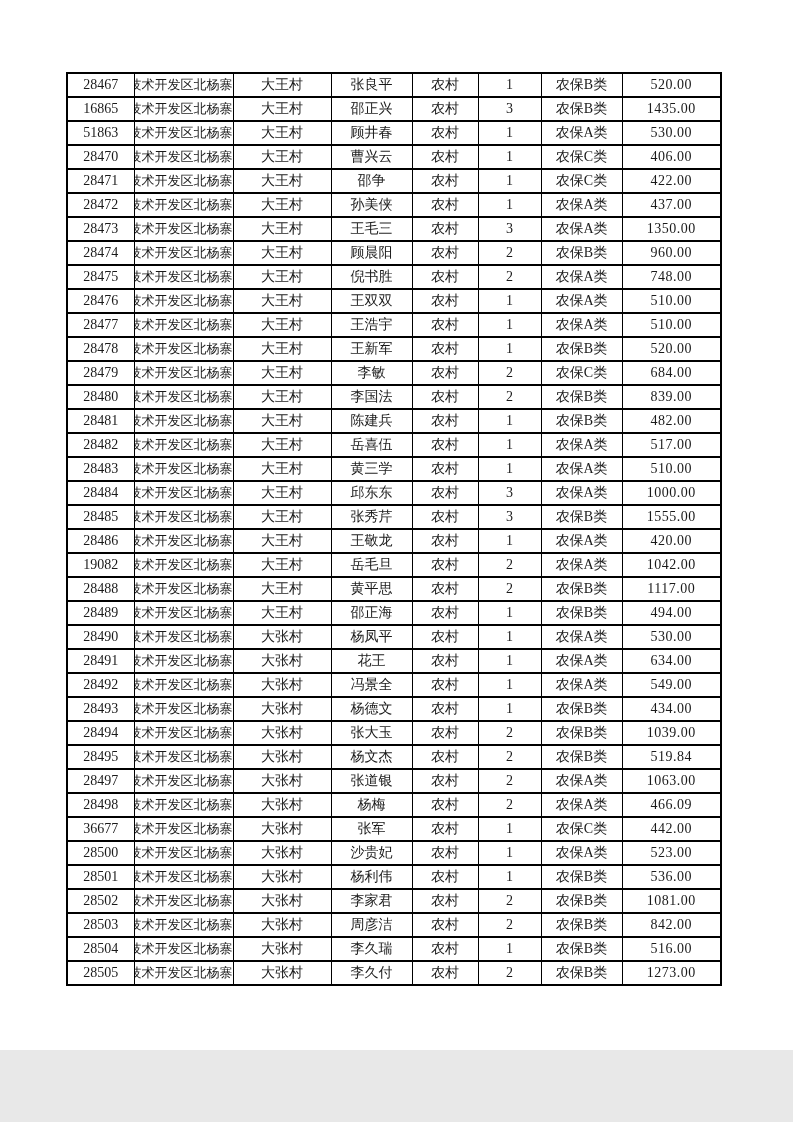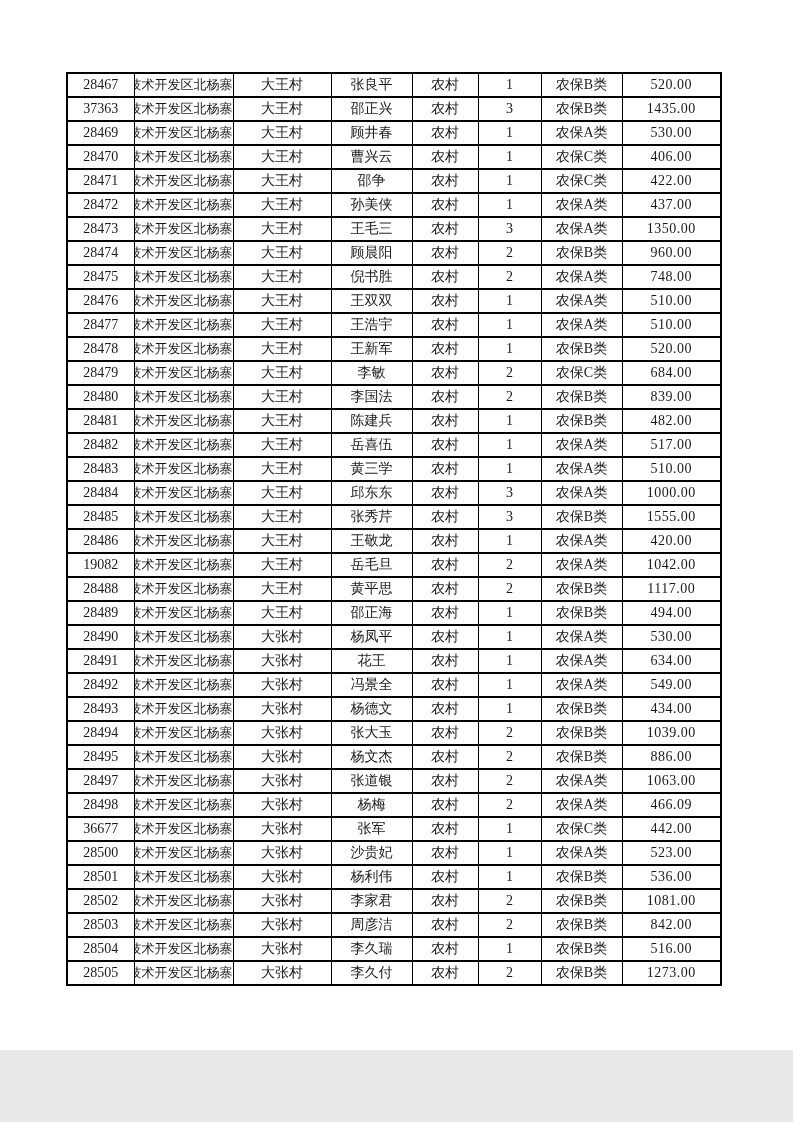--- a/index.html
+++ b/index.html
@@ -64,33 +64,33 @@
             <div class="clip">技术开发区北杨寨</div>
           </td>
           <td class="cell-village">大王村</td>
           <td class="cell-person-name">张良平</td>
           <td class="cell-residence-type">农村</td>
           <td class="cell-person-count">1</td>
           <td class="cell-insurance-category">农保B类</td>
           <td class="cell-amount">520.00</td>
         </tr>
         <tr>
-          <td class="cell-serial-number">37363</td>
+          <td class="cell-serial-number">16865</td>
           <td class="cell-district">
             <div class="clip">技术开发区北杨寨</div>
           </td>
           <td class="cell-village">大王村</td>
           <td class="cell-person-name">邵正兴</td>
           <td class="cell-residence-type">农村</td>
           <td class="cell-person-count">3</td>
           <td class="cell-insurance-category">农保B类</td>
           <td class="cell-amount">1435.00</td>
         </tr>
         <tr>
-          <td class="cell-serial-number">28469</td>
+          <td class="cell-serial-number">51863</td>
           <td class="cell-district">
             <div class="clip">技术开发区北杨寨</div>
           </td>
           <td class="cell-village">大王村</td>
           <td class="cell-person-name">顾井春</td>
           <td class="cell-residence-type">农村</td>
           <td class="cell-person-count">1</td>
           <td class="cell-insurance-category">农保A类</td>
           <td class="cell-amount">530.00</td>
         </tr>
@@ -397,21 +397,21 @@
         <tr>
           <td class="cell-serial-number">28495</td>
           <td class="cell-district">
             <div class="clip">技术开发区北杨寨</div>
           </td>
           <td class="cell-village">大张村</td>
           <td class="cell-person-name">杨文杰</td>
           <td class="cell-residence-type">农村</td>
           <td class="cell-person-count">2</td>
           <td class="cell-insurance-category">农保B类</td>
-          <td class="cell-amount">886.00</td>
+          <td class="cell-amount">519.84</td>
         </tr>
         <tr>
           <td class="cell-serial-number">28497</td>
           <td class="cell-district">
             <div class="clip">技术开发区北杨寨</div>
           </td>
           <td class="cell-village">大张村</td>
           <td class="cell-person-name">张道银</td>
           <td class="cell-residence-type">农村</td>
           <td class="cell-person-count">2</td>

